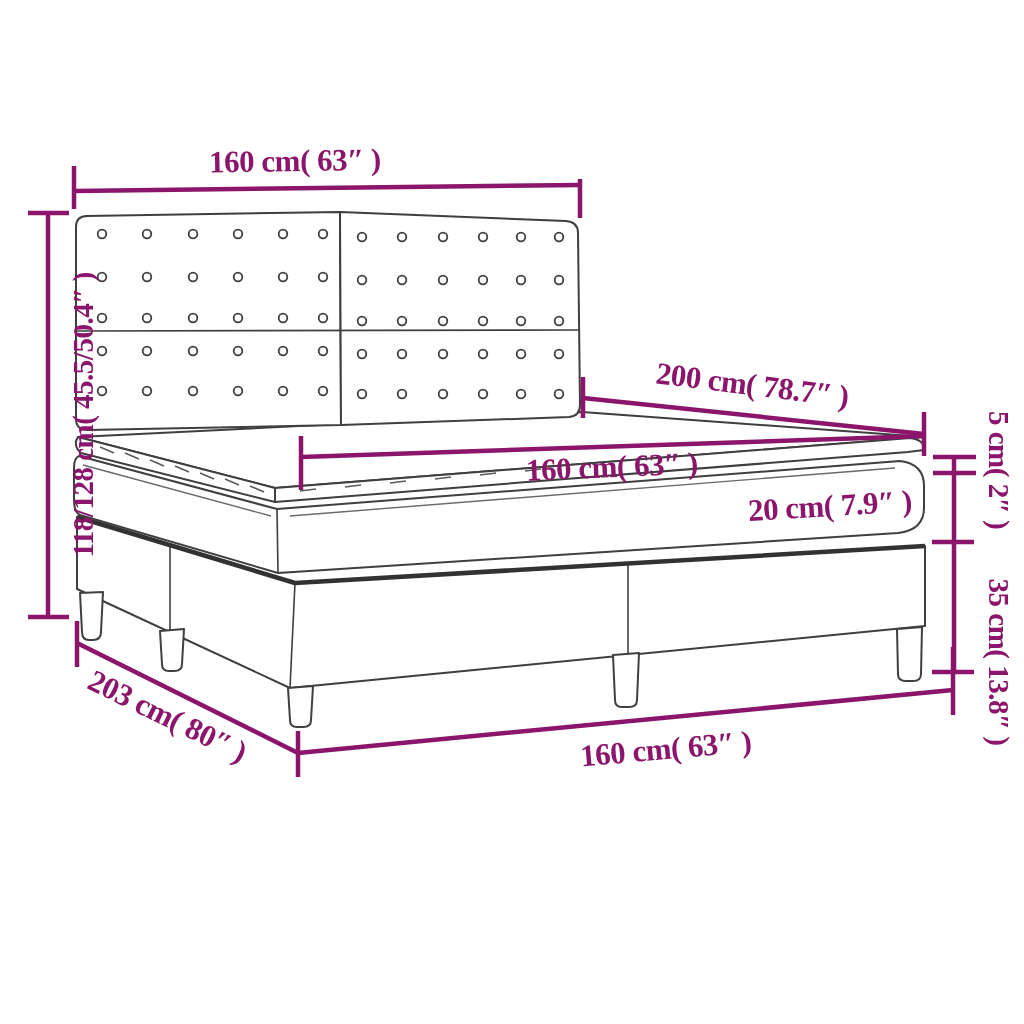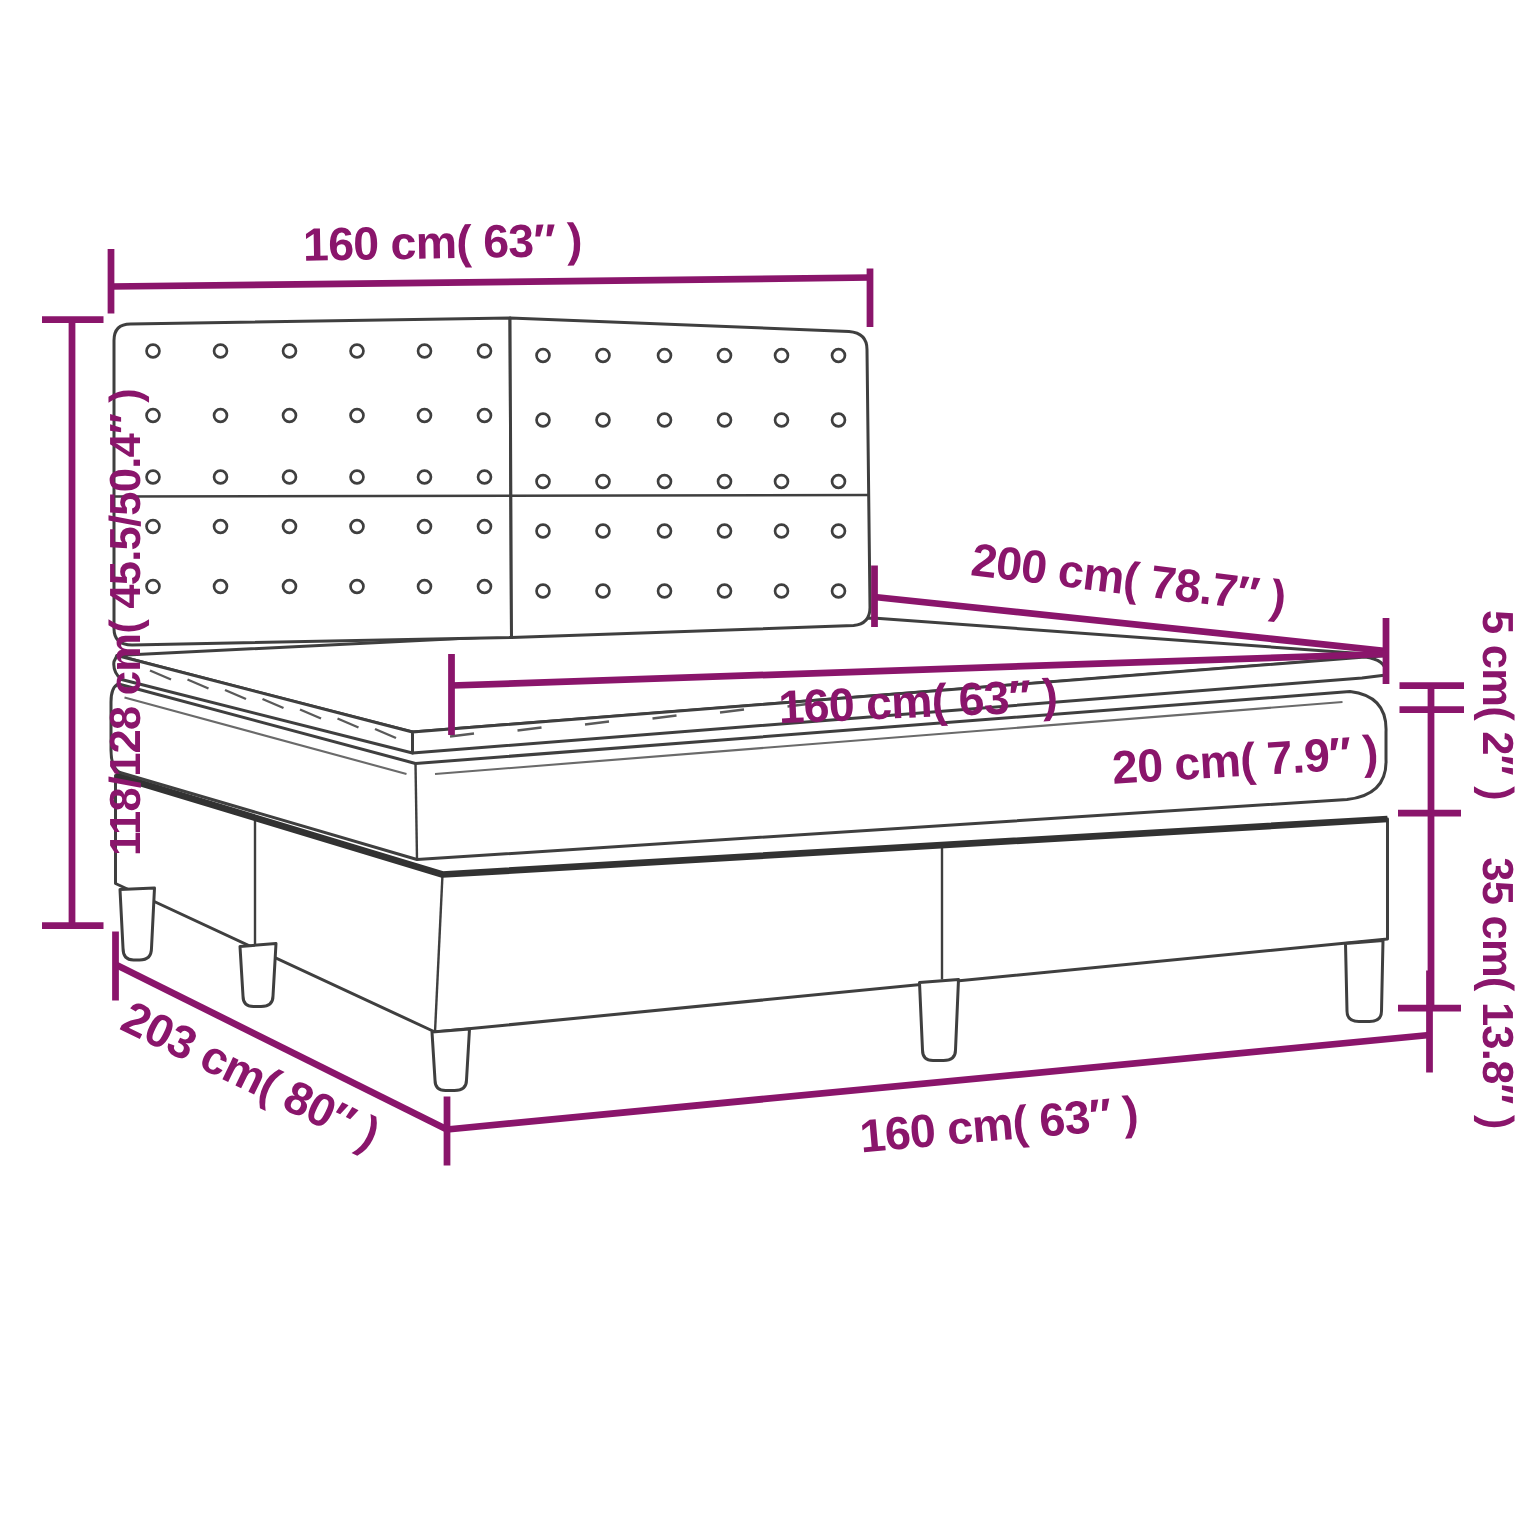--- a/index.html
+++ b/index.html
@@ -1,18 +1,18 @@
 <!DOCTYPE html>
 <html style="--accent: #8A156B; --outline: #3F3F3F;"><head>
 <meta charset="utf-8">
 <style>
   html,body{margin:0;padding:0;background:#fff;}
   .stage{
     width:1024px;height:860px;position:relative;background:#fff;overflow:hidden;
-    font-family:Liberation Sans, sans-serif;
+    font-family:Liberation Serif, serif;
   }
   svg{display:block;}
   .outline{stroke:var(--outline,#3F3F3F);stroke-width:2;fill:#fff;stroke-linejoin:round;}
   .outline-thin{stroke:var(--outline,#3F3F3F);stroke-width:1.6;fill:none;}
   .heavy{stroke:#323232;stroke-width:4.5;fill:none;stroke-linejoin:round;}
   .seam{stroke:#6a6a6a;stroke-width:1.4;fill:none;}
   .dash{stroke:#5a5a5a;stroke-width:1.6;fill:none;}
   .btn{stroke:#3F3F3F;stroke-width:1.8;fill:#fff;}
   .dim-line{stroke:var(--accent,#8A156B);stroke-width:4.5;fill:none;}
   .dim-tick{stroke:var(--accent,#8A156B);stroke-width:4.5;fill:none;}

